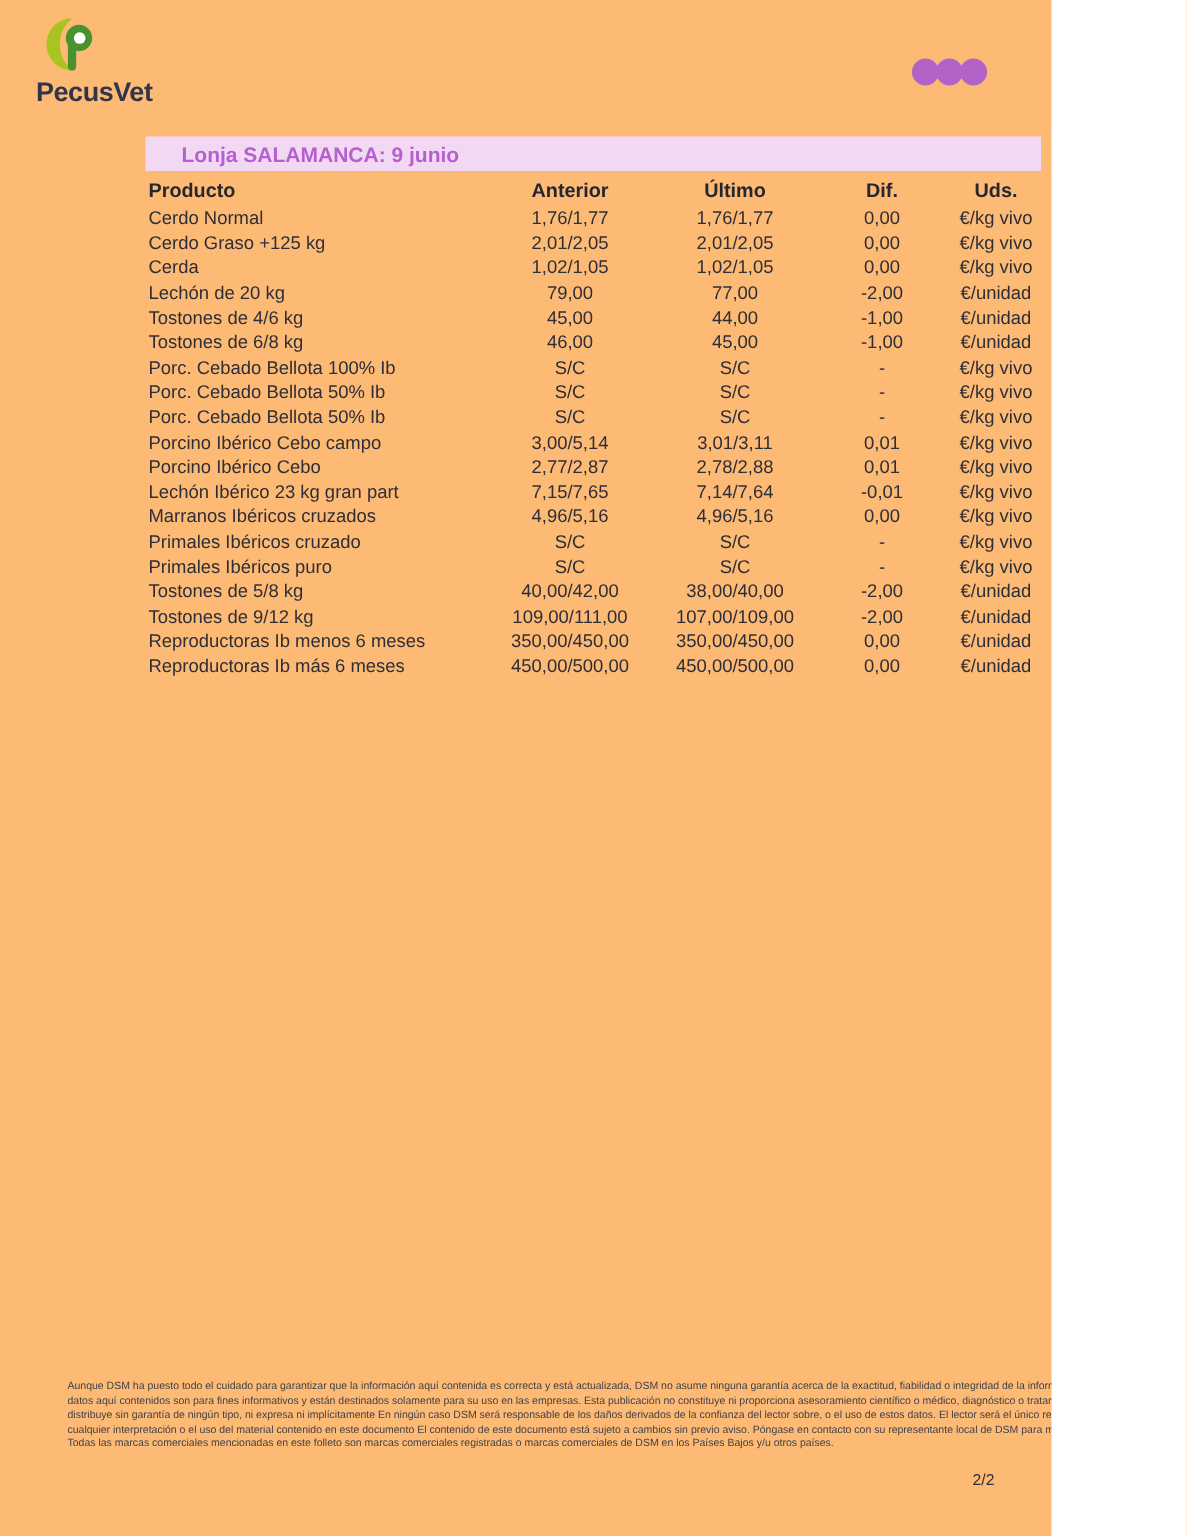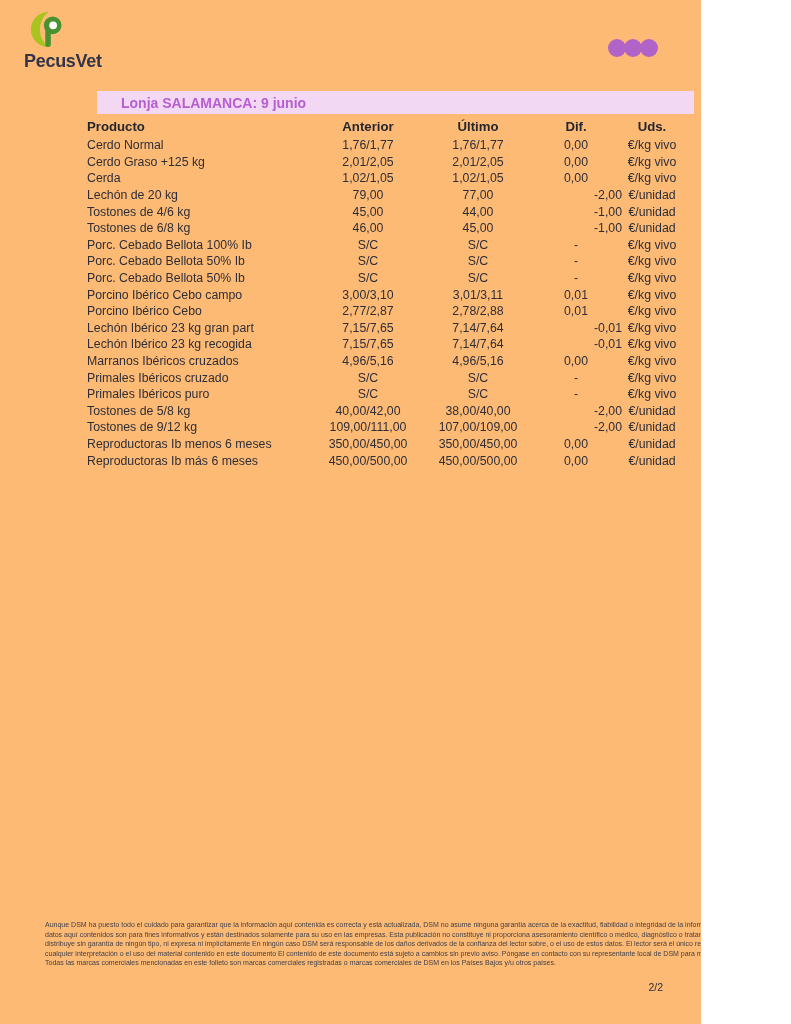--- a/index.html
+++ b/index.html
@@ -24,33 +24,33 @@
   .dots .dot + .dot { margin-left:-2px; }
 
   
   .banner {
     position:absolute; left:97px; top:91px; width:597px; height:23px;
     background:#f3d8f3; display:flex; align-items:center; padding-left:24px;
   }
   .banner .banner-title { font-size:14px; font-weight:700; color:#b55fd0; }
 
   
-  .table-wrap { position:absolute; left:85px; top:116px; width:597px; }
+  .table-wrap { position:absolute; left:97px; top:116px; width:597px; }
   table.price-table { width:597px; border-collapse:collapse; table-layout:fixed; }
   .price-table th {
     font-size:13.2px; font-weight:700; color:#26262f;
     height:21px; vertical-align:middle; padding:0;
   }
   .price-table td {
     font-size:12.3px; color:#2e2e38; height:16.6px;
     vertical-align:middle; padding:0; white-space:nowrap; overflow:hidden;
   }
   .col-producto { text-align:left; padding-left:2px !important; }
   .col-center   { text-align:center; }
-  .dif-neg  { color:#e03a2f;text-align:right; }
+  .dif-neg  { color:#e03a2f; }
   .dif-pos  { color:#2ea566; }
   .dif-zero { color:#2e2e38; }
   .dif-none { color:#2e2e38; }
 
   
   .footer-disclaimer {
     position:absolute; left:45px; top:920px; width:710px;
     font-size:7px; line-height:9.6px; color:#414149; text-align:left;
   }
   .page-number {
@@ -161,47 +161,40 @@
         </tr>
           <tr class="">
           <td class="col-producto">Porc. Cebado Bellota 50% Ib</td>
           <td class="col-center">S/C</td>
           <td class="col-center">S/C</td>
           <td class="col-center dif-cell dif-none">-</td>
           <td class="col-center">€/kg vivo</td>
         </tr>
           <tr class="">
           <td class="col-producto">Porcino Ibérico Cebo campo</td>
-          <td class="col-center">3,00/3,10</td>
+          <td class="col-center">3,00/5,14</td>
           <td class="col-center">3,01/3,11</td>
           <td class="col-center dif-cell dif-pos">0,01</td>
           <td class="col-center">€/kg vivo</td>
         </tr>
           <tr class="">
           <td class="col-producto">Porcino Ibérico Cebo</td>
           <td class="col-center">2,77/2,87</td>
           <td class="col-center">2,78/2,88</td>
           <td class="col-center dif-cell dif-pos">0,01</td>
           <td class="col-center">€/kg vivo</td>
         </tr>
           <tr class="">
           <td class="col-producto">Lechón Ibérico 23 kg gran part</td>
           <td class="col-center">7,15/7,65</td>
           <td class="col-center">7,14/7,64</td>
           <td class="col-center dif-cell dif-neg">-0,01</td>
           <td class="col-center">€/kg vivo</td>
         </tr>
           <tr class="">
-          <td class="col-producto">Lechón Ibérico 23 kg recogida</td>
-          <td class="col-center">7,15/7,65</td>
-          <td class="col-center">7,14/7,64</td>
-          <td class="col-center dif-cell dif-neg">-0,01</td>
-          <td class="col-center">€/kg vivo</td>
-        </tr>
-          <tr class="">
           <td class="col-producto">Marranos Ibéricos cruzados</td>
           <td class="col-center">4,96/5,16</td>
           <td class="col-center">4,96/5,16</td>
           <td class="col-center dif-cell dif-zero">0,00</td>
           <td class="col-center">€/kg vivo</td>
         </tr>
           <tr class="">
           <td class="col-producto">Primales Ibéricos cruzado</td>
           <td class="col-center">S/C</td>
           <td class="col-center">S/C</td>

